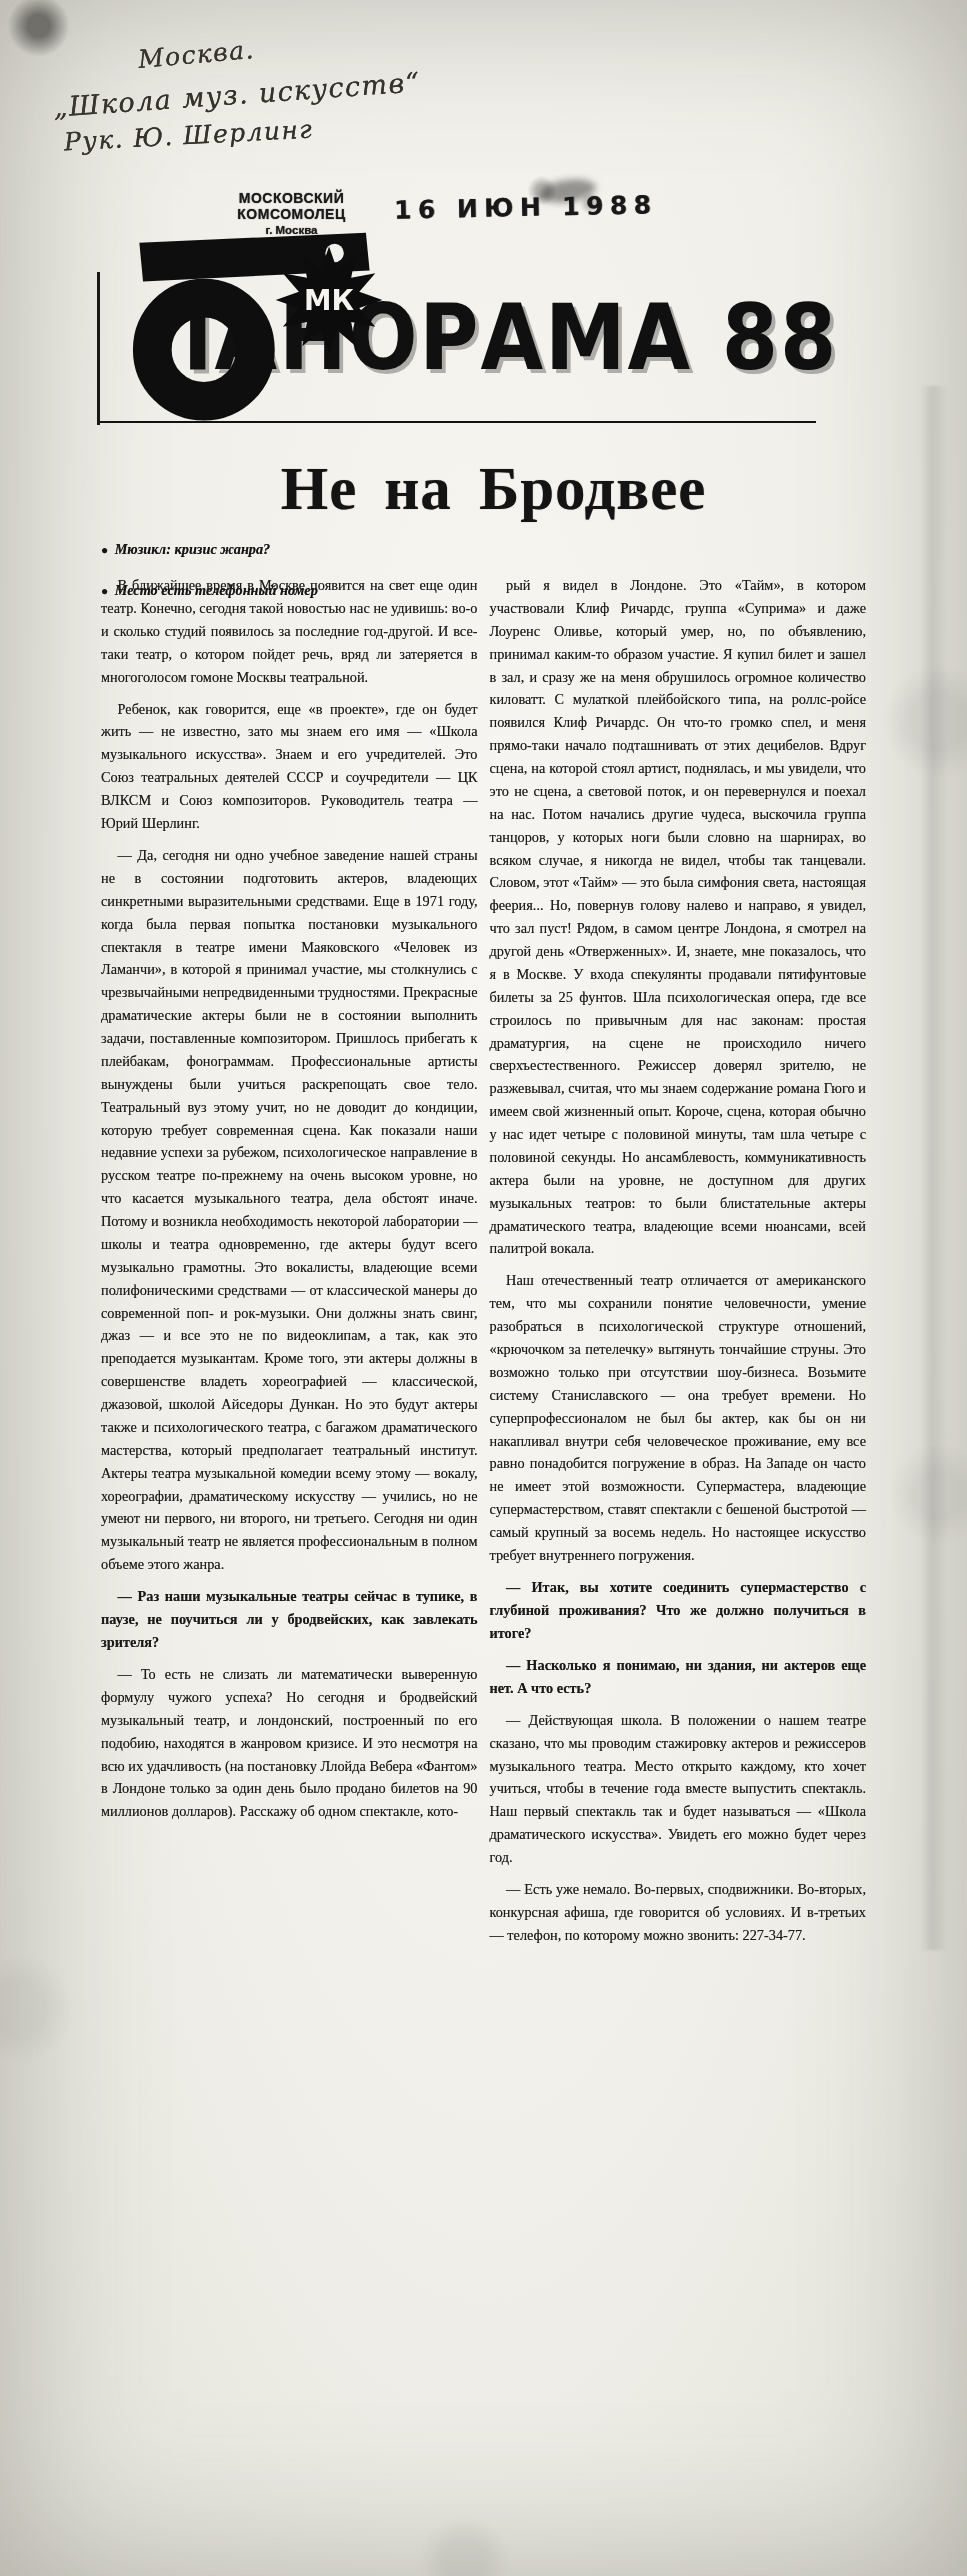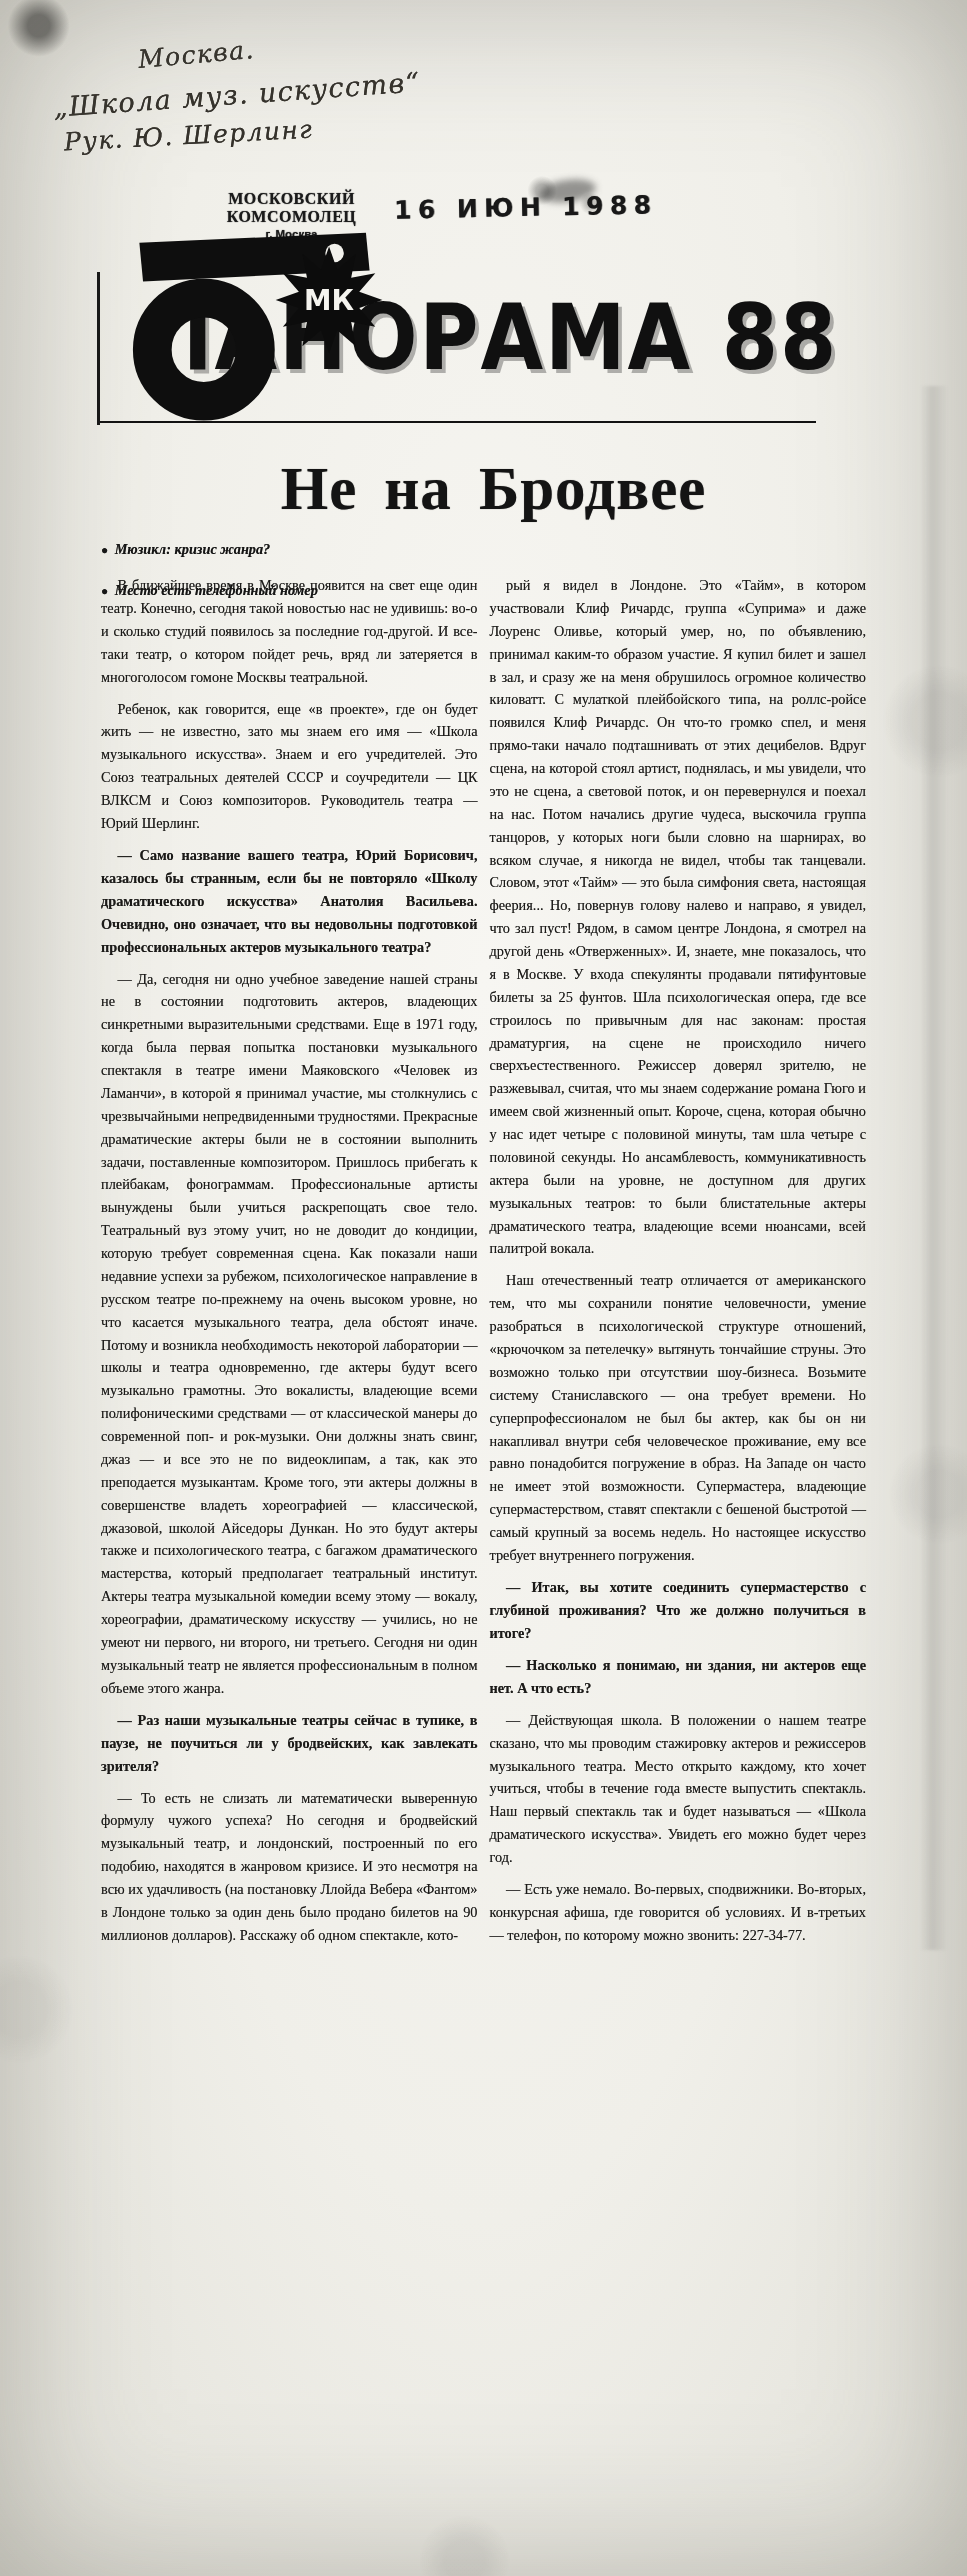--- a/index.html
+++ b/index.html
@@ -43,21 +43,21 @@
   .hw2 { left: 53px;  top: 79px;  font-size: 27px; transform: rotate(-4deg); }
   .hw3 { left: 64px;  top: 121px; font-size: 25px; transform: rotate(-3deg); }
   
   .masthead {
     position: absolute; left: 204px; top: 190px; width: 175px;
     text-align: center;
     font-family: "Liberation Sans", sans-serif;
     color: #1b1b1b;
     text-shadow: 0 0 1.1px rgba(10,10,10,.8);
   }
-  .masthead .mh-title { font-size: 16px; font-weight: 700; letter-spacing: 0.5px; font-family: Liberation Serif, serif; }
+  .masthead .mh-title { font-size: 14px; font-weight: 700; letter-spacing: 0.5px; }
   .masthead .mh-city  { font-size: 11.5px; font-weight: 700; margin-top: 1.8px; }
   .date-stamp {
     position: absolute; left: 394px; top: 193px;
     font-family: "DejaVu Sans", sans-serif;
     font-weight: 700; font-size: 25px; letter-spacing: 6.4px;
     color: #181818; transform: rotate(-1.2deg);
     text-shadow: 0.9px 0 0 rgba(0,0,0,.35), 0 0 0.9px rgba(0,0,0,.4);
     white-space: nowrap;
   }
   
@@ -169,21 +169,20 @@
     <div class="kicker">
       <span class="bullet">●</span><span>Место есть телефонный номер</span>
     </div>
   </div>
 
   <div class="article-body">
     <div class="cols">
       <div class="col">
           <p class="para">В ближайшее время в Москве появится на свет еще один театр. Конечно, сегодня такой новостью нас не удивишь: во-о и сколько студий появилось за последние год-другой. И все-таки театр, о котором пойдет речь, вряд ли затеряется в многоголосом гомоне Москвы театральной.</p>
           <p class="para">Ребенок, как говорится, еще «в проекте», где он будет жить — не известно, зато мы знаем его имя — «Школа музыкального искусства». Знаем и его учредителей. Это Союз театральных деятелей СССР и соучредители — ЦК ВЛКСМ и Союз композиторов. Руководитель театра — Юрий Шерлинг.</p>
-          <p class="para q">— Само название вашего театра, Юрий Борисович, казалось бы странным, если бы не повторяло «Школу драматического искусства» Анатолия Васильева. Очевидно, оно означает, что вы недовольны подготовкой профессиональных актеров музыкального театра?</p>
           <p class="para">— Да, сегодня ни одно учебное заведение нашей страны не в состоянии подготовить актеров, владеющих синкретными выразительными средствами. Еще в 1971 году, когда была первая попытка постановки музыкального спектакля в театре имени Маяковского «Человек из Ламанчи», в которой я принимал участие, мы столкнулись с чрезвычайными непредвиденными трудностями. Прекрасные драматические актеры были не в состоянии выполнить задачи, поставленные композитором. Пришлось прибегать к плейбакам, фонограммам. Профессиональные артисты вынуждены были учиться раскрепощать свое тело. Театральный вуз этому учит, но не доводит до кондиции, которую требует современная сцена. Как показали наши недавние успехи за рубежом, психологическое направление в русском театре по-прежнему на очень высоком уровне, но что касается музыкального театра, дела обстоят иначе. Потому и возникла необходимость некоторой лаборатории — школы и театра одновременно, где актеры будут всего музыкально грамотны. Это вокалисты, владеющие всеми полифоническими средствами — от классической манеры до современной поп- и рок-музыки. Они должны знать свинг, джаз — и все это не по видеоклипам, а так, как это преподается музыкантам. Кроме того, эти актеры должны в совершенстве владеть хореографией — классической, джазовой, школой Айседоры Дункан. Но это будут актеры также и психологического театра, с багажом драматического мастерства, который предполагает театральный институт. Актеры театра музыкальной комедии всему этому — вокалу, хореографии, драматическому искусству — учились, но не умеют ни первого, ни второго, ни третьего. Сегодня ни один музыкальный театр не является профессиональным в полном объеме этого жанра.</p>
           <p class="para q">— Раз наши музыкальные театры сейчас в тупике, в паузе, не поучиться ли у бродвейских, как завлекать зрителя?</p>
           <p class="para">— То есть не слизать ли математически выверенную формулу чужого успеха? Но сегодня и бродвейский музыкальный театр, и лондонский, построенный по его подобию, находятся в жанровом кризисе. И это несмотря на всю их удачливость (на постановку Ллойда Вебера «Фантом» в Лондоне только за один день было продано билетов на 90 миллионов долларов). Расскажу об одном спектакле, кото-</p>
         </div>
       <div class="col">
           <p class="para">рый я видел в Лондоне. Это «Тайм», в котором участвовали Клиф Ричардс, группа «Суприма» и даже Лоуренс Оливье, который умер, но, по объявлению, принимал каким-то образом участие. Я купил билет и зашел в зал, и сразу же на меня обрушилось огромное количество киловатт. С мулаткой плейбойского типа, на роллс-ройсе появился Клиф Ричардс. Он что-то громко спел, и меня прямо-таки начало подташнивать от этих децибелов. Вдруг сцена, на которой стоял артист, поднялась, и мы увидели, что это не сцена, а световой поток, и он перевернулся и поехал на нас. Потом начались другие чудеса, выскочила группа танцоров, у которых ноги были словно на шарнирах, во всяком случае, я никогда не видел, чтобы так танцевали. Словом, этот «Тайм» — это была симфония света, настоящая феерия... Но, повернув голову налево и направо, я увидел, что зал пуст! Рядом, в самом центре Лондона, я смотрел на другой день «Отверженных». И, знаете, мне показалось, что я в Москве. У входа спекулянты продавали пятифунтовые билеты за 25 фунтов. Шла психологическая опера, где все строилось по привычным для нас законам: простая драматургия, на сцене не происходило ничего сверхъестественного. Режиссер доверял зрителю, не разжевывал, считая, что мы знаем содержание романа Гюго и имеем свой жизненный опыт. Короче, сцена, которая обычно у нас идет четыре с половиной минуты, там шла четыре с половиной секунды. Но ансамблевость, коммуникативность актера были на уровне, не доступном для других музыкальных театров: то были блистательные актеры драматического театра, владеющие всеми нюансами, всей палитрой вокала.</p>
           <p class="para">Наш отечественный театр отличается от американского тем, что мы сохранили понятие человечности, умение разобраться в психологической структуре отношений, «крючочком за петелечку» вытянуть тончайшие струны. Это возможно только при отсутствии шоу-бизнеса. Возьмите систему Станиславского — она требует времени. Но суперпрофессионалом не был бы актер, как бы он ни накапливал внутри себя человеческое проживание, ему все равно понадобится погружение в образ. На Западе он часто не имеет этой возможности. Супермастера, владеющие супермастерством, ставят спектакли с бешеной быстротой — самый крупный за восемь недель. Но настоящее искусство требует внутреннего погружения.</p>
           <p class="para q">— Итак, вы хотите соединить супермастерство с глубиной проживания? Что же должно получиться в итоге?</p>
           <p class="para q">— Насколько я понимаю, ни здания, ни актеров еще нет. А что есть?</p>
           <p class="para">— Действующая школа. В положении о нашем театре сказано, что мы проводим стажировку актеров и режиссеров музыкального театра. Место открыто каждому, кто хочет учиться, чтобы в течение года вместе выпустить спектакль. Наш первый спектакль так и будет называться — «Школа драматического искусства». Увидеть его можно будет через год.</p>

